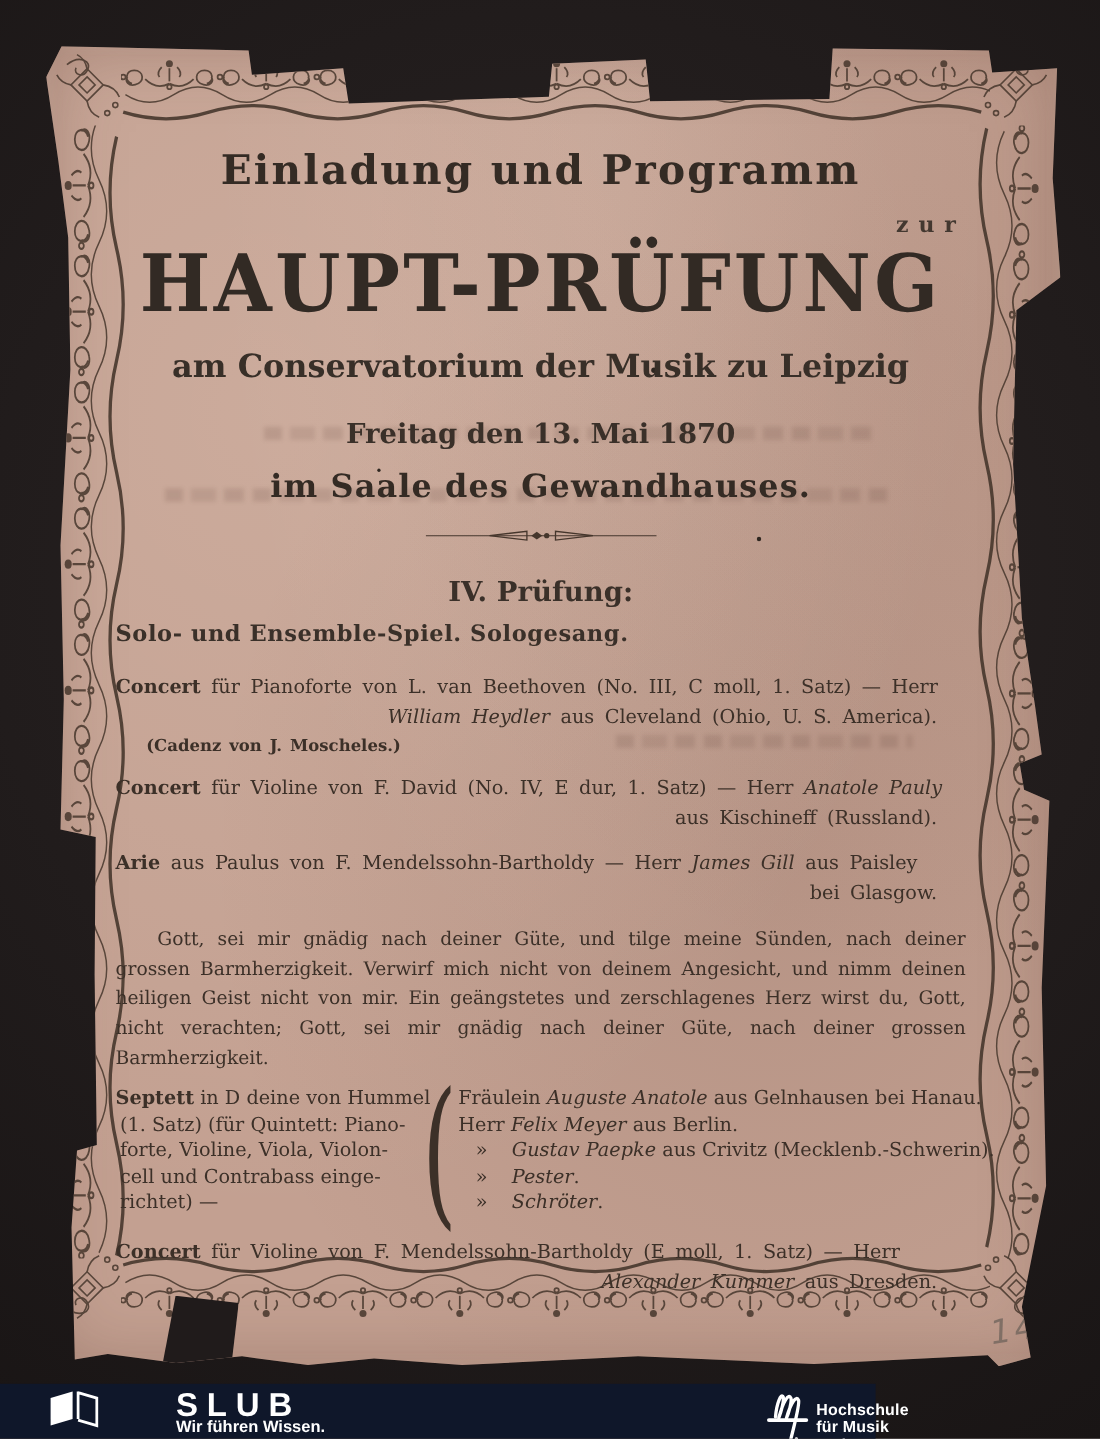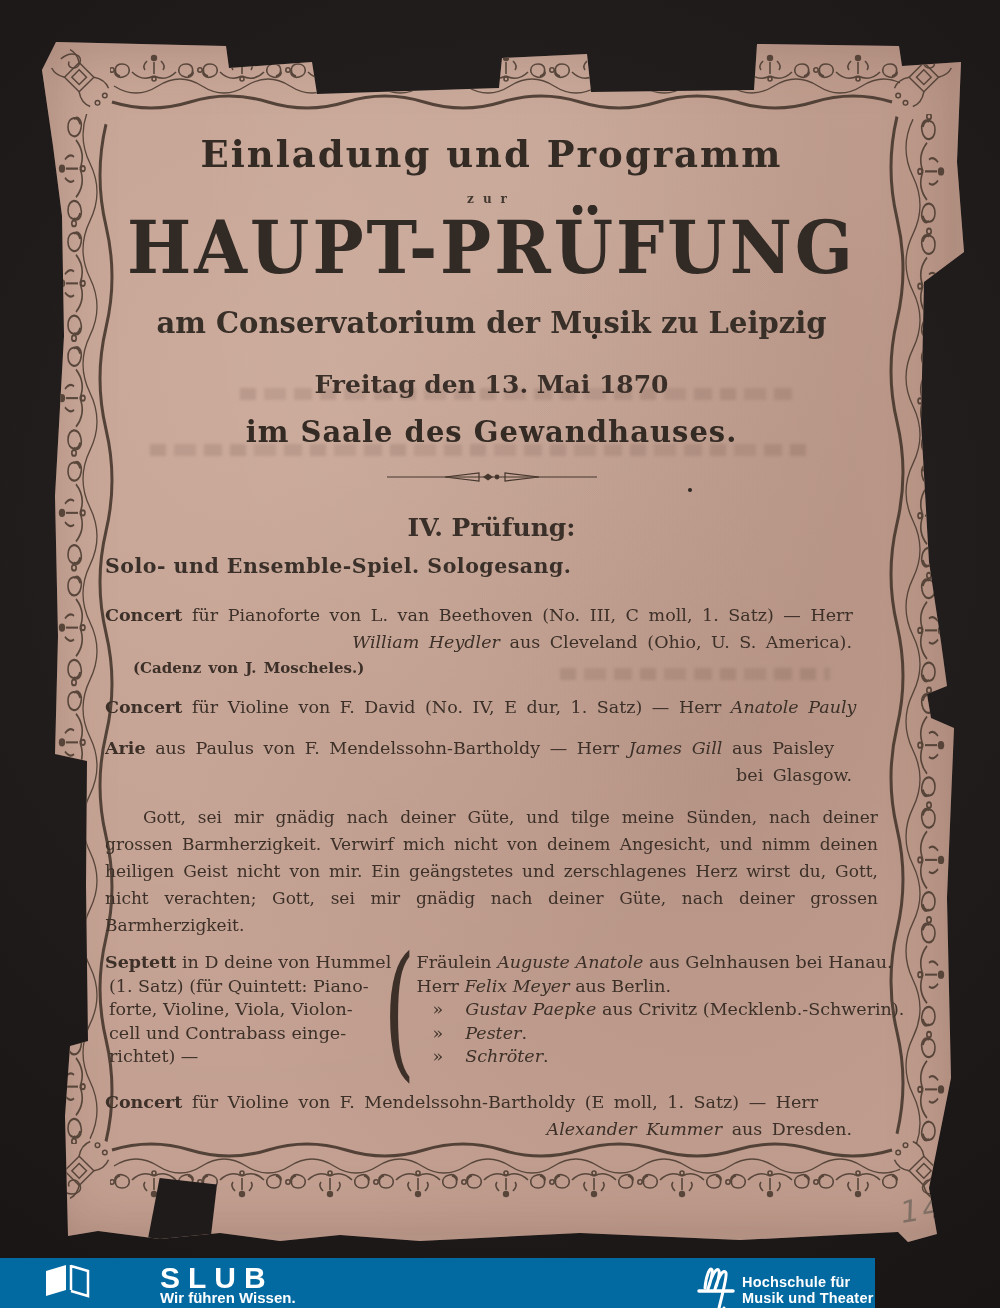--- a/index.html
+++ b/index.html
@@ -48,21 +48,21 @@
   .ghost{position:absolute;z-index:1;height:12px;filter:blur(1.8px);opacity:.55;
     background:repeating-linear-gradient(90deg, rgba(96,66,56,.30) 0 16px, transparent 16px 24px,
       rgba(96,66,56,.24) 24px 46px, transparent 46px 54px, rgba(96,66,56,.28) 54px 72px, transparent 72px 80px);}
   .g1{left:200px;top:352px;width:560px;}
   .g2{left:110px;top:408px;width:660px;}
   .g3{left:520px;top:632px;width:270px;}
   .speck{position:absolute;border-radius:50%;background:#2e2620;z-index:2;}
   
   .content{position:absolute;left:65px;top:0;width:773px;z-index:3;color:#3c3028;padding-top:96px;}
   .kicker{font-size:37px;line-height:44px;font-weight:bold;text-align:center;letter-spacing:2px;color:#342b24;}
-  .zur{margin-top:16px;font-size:12px;font-weight:bold;text-align:center;letter-spacing:9px;color:#433830;}
+  .zur{margin-top:16px;font-size:20px;font-weight:bold;text-align:right;letter-spacing:9px;color:#433830;}
   .main-title{margin-top:4px;font-size:68px;line-height:76px;font-weight:bold;text-align:center;
     letter-spacing:3px;color:#322a24;transform:scaleY(1.06);}
   .subtitle{margin-top:20px;font-size:29px;font-weight:bold;text-align:center;color:#382f28;}
   .dateline{margin-top:30px;font-size:25px;font-weight:bold;text-align:center;color:#3a3029;}
   .venue{margin-top:16px;font-size:29px;font-weight:bold;text-align:center;letter-spacing:1px;color:#342b24;}
   .divider{margin-top:20px;text-align:center;}
   .sec-head{margin-top:24px;font-size:25px;font-weight:bold;text-align:center;color:#3a3029;}
   .sec-sub{margin-top:12px;font-size:20.5px;font-weight:bold;color:#3a3029;letter-spacing:.5px;}
   .item{margin-top:24px;font-size:17.5px;line-height:27px;word-spacing:4px;padding-right:26px;}
   .item + .item{margin-top:14px;}
@@ -79,21 +79,21 @@
     transform:scaleX(.55);color:#3c3028;font-weight:normal;}
   .sep-right{display:inline-block;vertical-align:top;margin-left:34px;width:440px;}
   .srow{white-space:nowrap;}
   .pfx-dq{display:inline-block;margin-left:16px;margin-right:22px;}
   .item-last{margin-top:20px;}
   b{font-weight:bold;} i{font-style:italic;}
   
   .pencil{position:absolute;left:860px;top:1154px;z-index:4;font-family:"DejaVu Sans",sans-serif;
     font-style:italic;font-size:30px;color:rgba(122,106,98,.9);transform:rotate(-9deg);letter-spacing:3px;}
   
-  .footer{position:absolute;left:0;top:1258px;width:875px;height:50px;background:#0369a1;z-index:10;
+  .footer{position:absolute;left:0;top:1258px;width:796px;height:50px;background:#0f172a;z-index:10;
     font-family:"Liberation Sans",sans-serif;color:#fff;}
   .slub-logo{position:absolute;left:42px;top:4px;}
   .slub-name{position:absolute;left:160px;top:3px;font-size:30px;font-weight:bold;letter-spacing:8px;}
   .slub-tagline{position:absolute;left:160px;top:31px;font-size:15px;font-weight:bold;}
   .hmt-logo{position:absolute;left:697px;top:0px;}
   .hmt-name{position:absolute;left:742px;top:16px;font-size:14.5px;font-weight:bold;letter-spacing:.2px;}
 </style>
 </head>
 <body>
 
@@ -204,20 +204,21 @@
     <div class="sec-sub">Solo- und Ensemble-Spiel. Sologesang.</div>
 
     <div class="item">
       <div class="l1"><b>Concert</b><span> für Pianoforte von L. van Beethoven (No. III, C moll, 1. Satz) — Herr</span></div>
       <div class="l2"><i>William Heydler</i><span> aus Cleveland (Ohio, U. S. America).</span></div>
       <div class="note">(Cadenz von J. Moscheles.)</div>
     </div>
 
     <div class="item">
       <div class="l1"><b>Concert</b><span> für Violine von F. David (No. IV, E dur, 1. Satz) — Herr </span><i>Anatole Pauly</i></div>
+      <div class="l2">aus Kischineff (Russland).</div>
     </div>
 
     <div class="item">
       <div class="l1"><b>Arie</b><span> aus Paulus von F. Mendelssohn-Bartholdy — Herr </span><i>James Gill</i><span> aus Paisley</span></div>
       <div class="l2">bei Glasgow.</div>
     </div>
 
     <div class="psalm">
       <p>Gott, sei mir gnädig nach deiner Güte, und tilge meine Sünden, nach deiner grossen Barmherzigkeit. Verwirf mich nicht von deinem Angesicht, und nimm deinen heiligen Geist nicht von mir. Ein geängstetes und zerschlagenes Herz wirst du, Gott, nicht verachten; Gott, sei mir gnädig nach deiner Güte, nach deiner grossen Barmherzigkeit.</p>
     </div>

